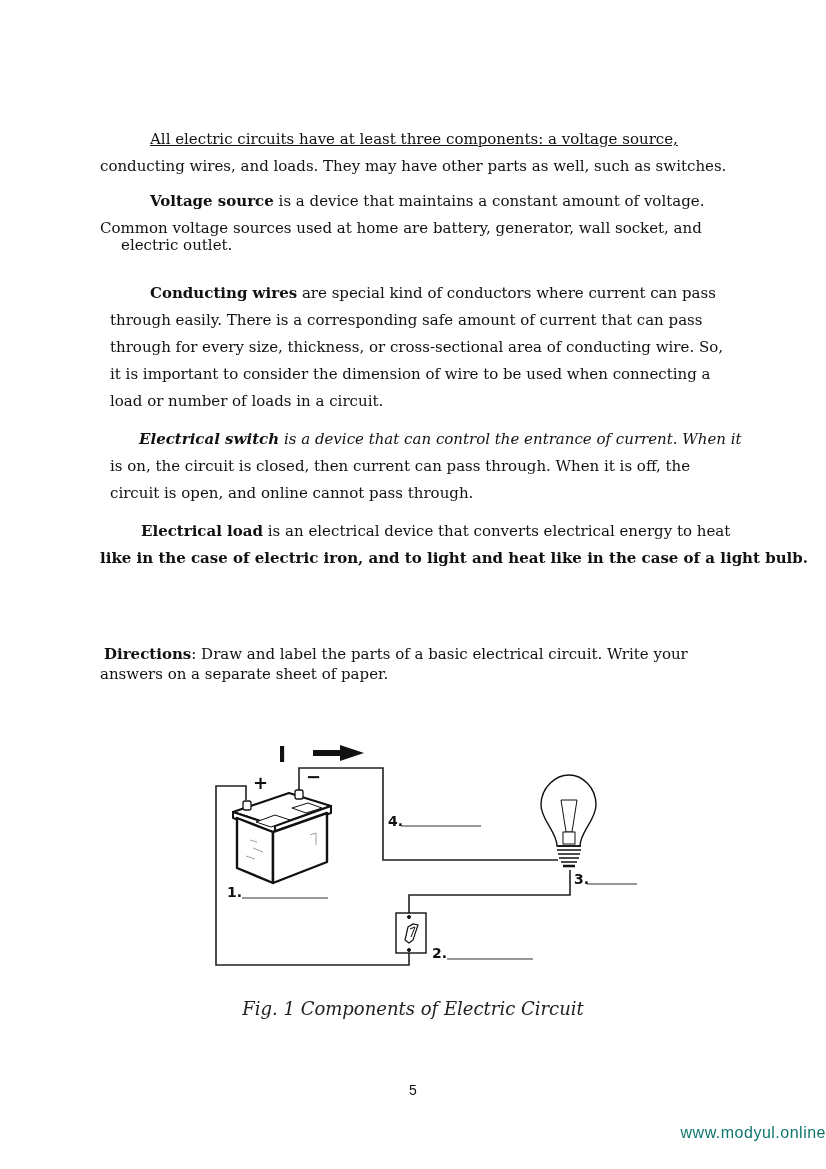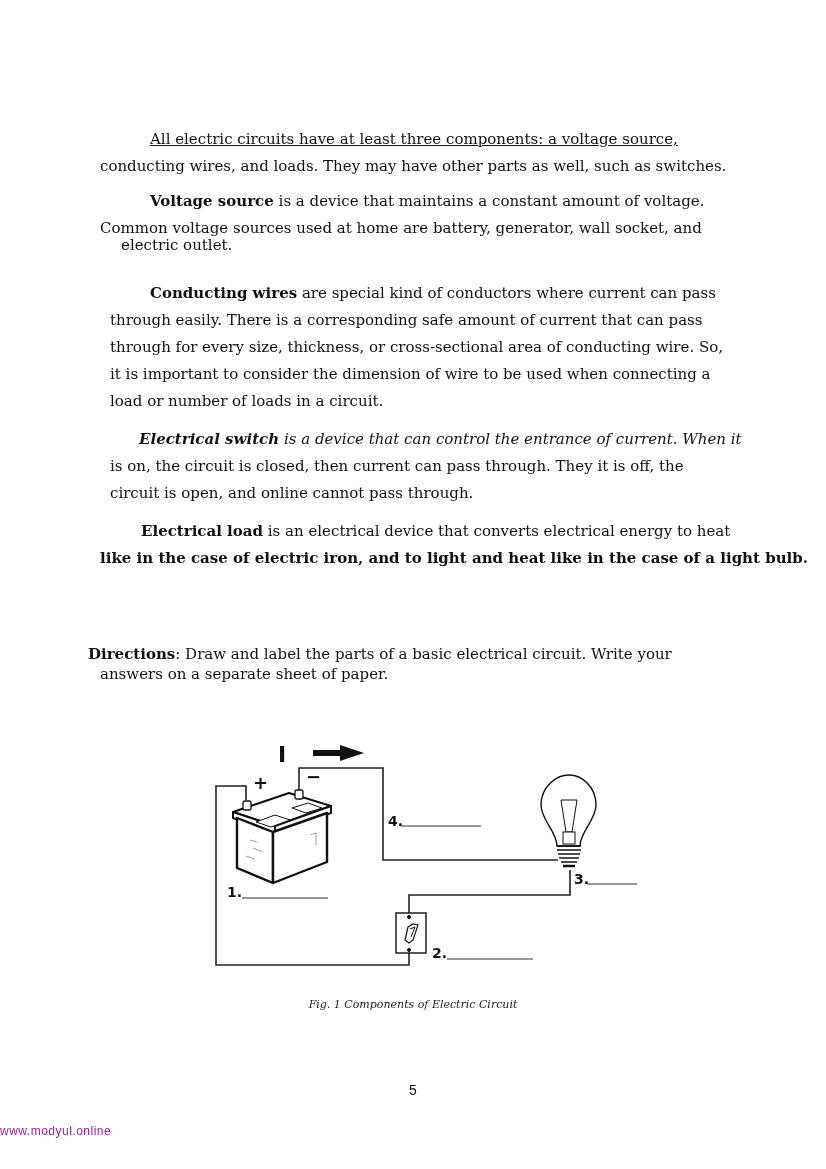--- a/index.html
+++ b/index.html
@@ -3,25 +3,25 @@
   <meta charset="utf-8">
   <style>
     html, body { margin: 0; padding: 0; background: #ffffff; }
     body { width: 826px; height: 1169px; position: relative; overflow: hidden;
            font-family: "DejaVu Serif", "Liberation Serif", serif; color: #111; }
     .page { position: absolute; left: 0; top: 0; width: 826px; height: 1169px; }
     .txt { position: absolute; font-size: 15px; line-height: 27px; white-space: nowrap; }
     .h { font-weight: bold; font-size: 15px; }
     b { font-weight: bold; }
     .caption { position: absolute; left: 0; width: 826px; top: 998px; text-align: center;
-               font-style: italic; font-size: 11px; color: #222; }
+               font-style: italic; font-size: 18px; color: #222; }
     .pagenum { position: absolute; left: 0; width: 826px; top: 1082px; text-align: center;
                font-family: "Liberation Sans", sans-serif; font-size: 14px; color: #111; }
-    .footer { position: absolute; left: 0; width: 826px; top: 1124px; text-align: left;
-              font-family: "Liberation Sans", sans-serif; font-size: 12px; color: #a21caf; letter-spacing: 0.5px; }
+    .footer { position: absolute; left: 0; width: 826px; top: 1124px; text-align: right;
+              font-family: "Liberation Sans", sans-serif; font-size: 16px; color: #0f766e; letter-spacing: 0.5px; }
     svg text.lbl { font-family: "DejaVu Sans", sans-serif; font-weight: bold; font-size: 14px; fill: #111; }
     svg text.sym { font-family: "DejaVu Sans", sans-serif; font-weight: bold; fill: #111; }
   </style>
 </head>
 <body>
 
 <div class="page">
 
 
   <div>
@@ -38,31 +38,31 @@
   <div>
     <div class="txt" style="left:150px; top:280px;"><b>Conducting wires</b><span> are special kind of conductors where current can pass</span></div>
     <div class="txt" style="left:110px; top:307px;">through easily. There is a corresponding safe amount of current that can pass</div>
     <div class="txt" style="left:110px; top:334px;">through for every size, thickness, or cross-sectional area of conducting wire.  So,</div>
     <div class="txt" style="left:110px; top:361px;">it is important to consider the dimension of wire to be used when connecting a</div>
     <div class="txt" style="left:110px; top:388px;text-align:center;">load or number of loads in a circuit.</div>
   </div>
 
   <div>
     <div class="txt" style="left:139px; top:426px;font-style:italic;"><b>Electrical switch</b><span> is a device that can control the entrance of current. When it</span></div>
-    <div class="txt" style="left:110px; top:453px;">is on, the circuit is closed, then current can pass through. They it is off, the</div>
+    <div class="txt" style="left:110px; top:453px;">is on, the circuit is closed, then current can pass through. When it is off, the</div>
     <div class="txt" style="left:110px; top:480px;">circuit is open, and online cannot pass through.</div>
   </div>
 
   <div>
     <div class="txt" style="left:141px; top:518px;text-align:center;"><b>Electrical load</b><span> is an electrical device that converts electrical energy to heat</span></div>
     <div class="txt" style="left:100px; top:545px;font-weight:bold;">like in the case of electric iron, and to light and heat like in the case of a light bulb.</div>
   </div>
 
   <div>
-    <div class="txt" style="left:88px; top:644px; line-height:20px;"><b>Directions</b><span>: Draw and label the parts of a basic electrical circuit. Write your</span></div>
+    <div class="txt" style="left:104px; top:644px; line-height:20px;"><b>Directions</b><span>: Draw and label the parts of a basic electrical circuit. Write your</span></div>
     <div class="txt" style="left:100px; top:664px; line-height:20px;">answers on a separate sheet of paper.</div>
   </div>
 
   <svg style="position:absolute; left:0; top:0;" width="826" height="1169" viewBox="0 0 826 1169">
 
     <g fill="none" stroke="#222" stroke-width="1.6">
 
       <polyline points="246,800 246,786 216,786 216,965 409,965 409,951"></polyline>
 
       <polyline points="299,790 299,768 383,768 383,860 558,860"></polyline>

